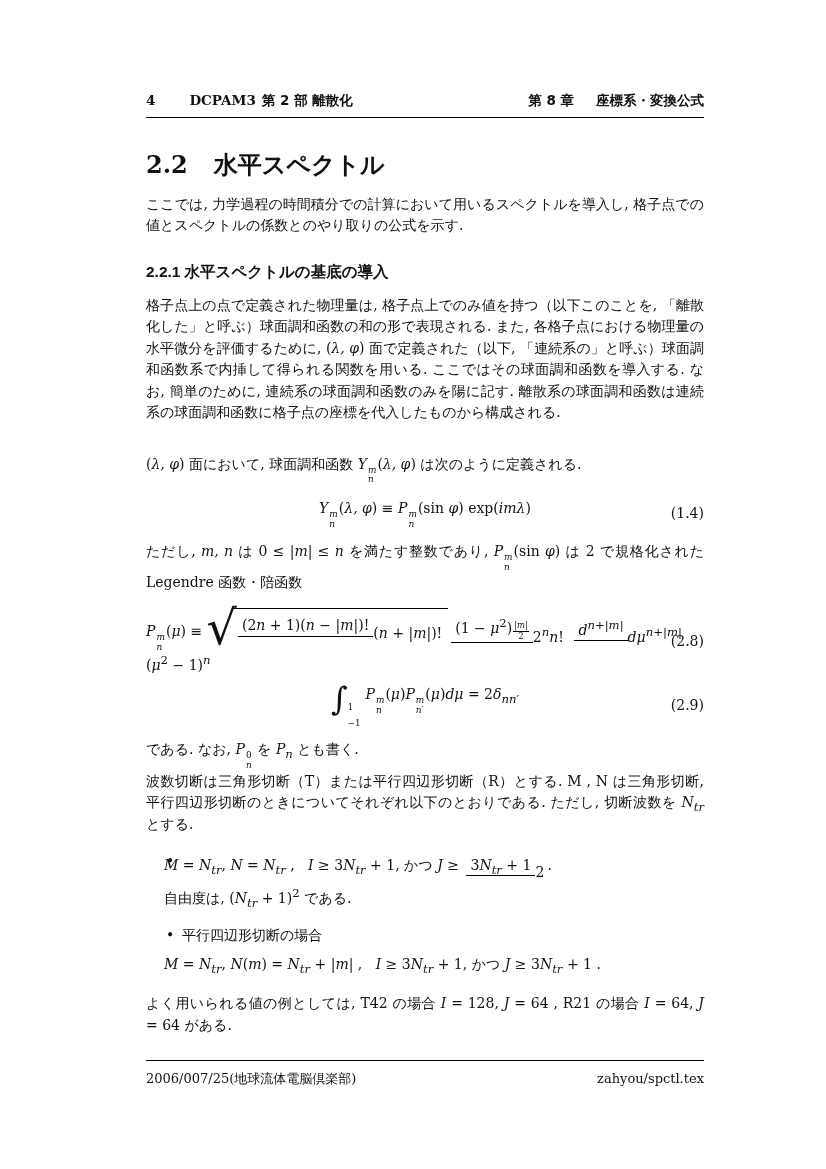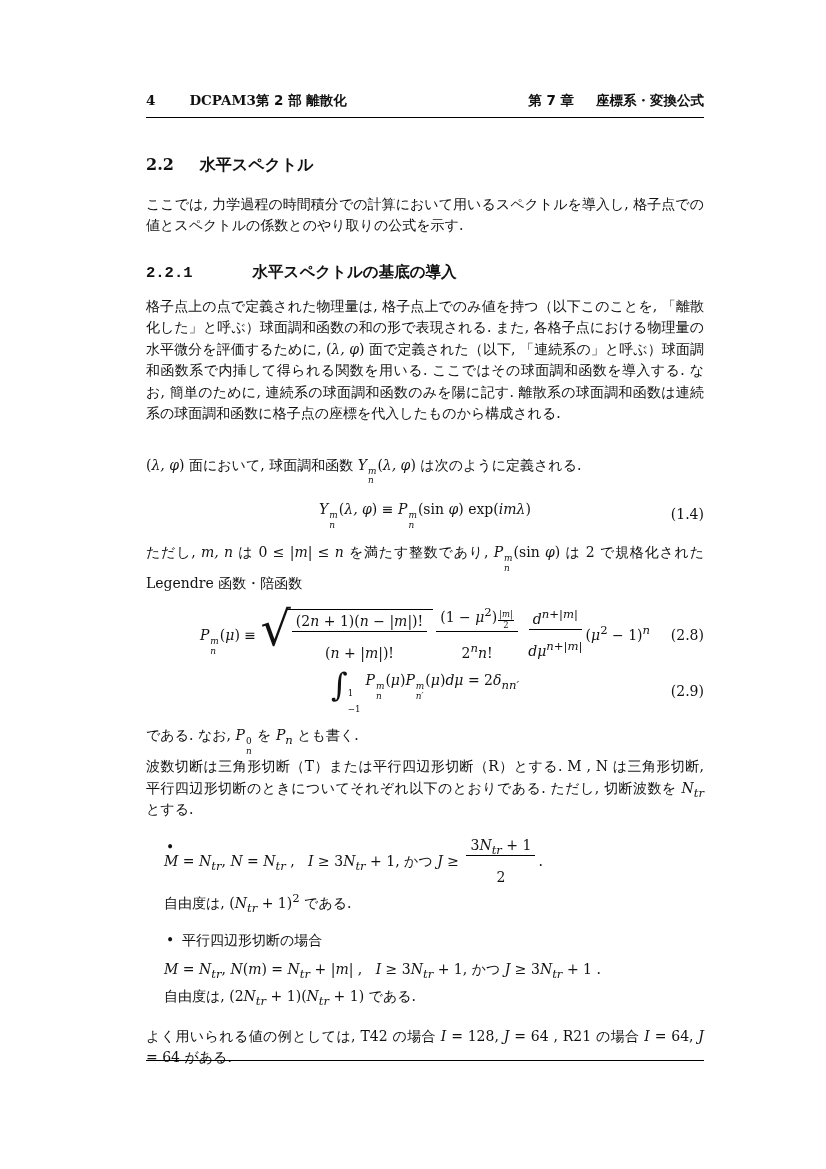--- a/index.html
+++ b/index.html
@@ -12,42 +12,42 @@
     padding:90px 122px 0 146px;
     color:#111;
     font-family:"DejaVu Serif","Liberation Serif",serif;
     font-size:14px;
     line-height:21.5px;
     overflow:hidden;
   }
   
   .hdr{display:flex;justify-content:space-between;align-items:baseline;font-weight:bold;font-size:13.5px;}
   .hdr .hl .num{margin-right:34px;}
-  .hdr .hl .part{font-family:"DejaVu Sans","Liberation Sans",sans-serif;}
+  .hdr .hl .part{font-family:"DejaVu Sans","Liberation Sans",sans-serif;margin-left:6px;}
   .hdr .hr2 span{font-family:"DejaVu Sans","Liberation Sans",sans-serif;}
   .hdr .hr2 .chap{margin-right:22px;}
   .hdr-rule{border:none;border-top:1px solid #000;margin:5px 0 0 0;}
   
-  h1{margin:34px 0 16px 0;font-size:16px;line-height:26px;font-weight:bold;}
+  h1{margin:34px 0 16px 0;font-size:24px;line-height:26px;font-weight:bold;}
   h1 .no{font-family:"DejaVu Serif","Liberation Serif",serif;margin-right:26px;}
   h1 .tt{font-family:"DejaVu Sans","Liberation Sans",sans-serif;}
   h2{margin:24px 0 12px 0;font-size:15.5px;line-height:21px;font-weight:bold;}
-  h2 .no{font-family:Liberation Mono, monospace;margin-right:12px;}
-  h2 .tt{font-family:"DejaVu Sans","Liberation Sans",sans-serif;margin-left:48px;}
+  h2 .no{font-family:Liberation Sans, sans-serif;margin-right:4px;}
+  h2 .tt{font-family:"DejaVu Sans","Liberation Sans",sans-serif;}
   p{margin:0;text-align:justify;}
   .sp-lead{margin-top:30px;}
   
   .eq{position:relative;display:flex;justify-content:center;align-items:center;}
   .eq .eq-no{position:absolute;right:0;top:50%;transform:translateY(-50%);}
   .eq27{margin:13px 0 11px 0;}
   .eq28{margin:14px 0 6px 0;min-height:54px;}
   .eq29{margin:2px 0 10px 0;min-height:46px;}
   
   .ss{display:inline-flex;flex-direction:column;align-items:flex-start;font-size:0.64em;line-height:1.08;vertical-align:-0.48em;margin:0 1px;}
-  .frac{display:inline-flex;flex-direction:column;align-items:center;vertical-align:middle;margin:0 3px;line-height:1.25;}
+  .frac{display:inline-flex;flex-direction:row;align-items:center;vertical-align:middle;margin:0 3px;line-height:1.25;}
   .frac .num{border-bottom:1px solid #000;padding:0 4px 1px 4px;}
   .frac .den{padding-top:13px;}
   .sqrt{display:inline-flex;align-items:flex-start;vertical-align:middle;}
   .sqrt .sign{font-size:3.4em;line-height:1;font-weight:200;transform:translateY(-4px);}
   .sqrt .body{border-top:1.4px solid #000;margin-left:-4px;padding:3px 3px 0 2px;}
   .sfrac{display:inline-flex;flex-direction:column;align-items:center;font-size:0.6em;line-height:1.15;vertical-align:0.6em;margin-left:1px;}
   .sfrac .n{border-bottom:1px solid #000;padding:0 1px;}
   .bigint{font-size:2.3em;line-height:0.9;vertical-align:-0.35em;}
   .intlims{display:inline-flex;flex-direction:column;justify-content:space-between;height:2.9em;font-size:0.62em;line-height:1;vertical-align:-1.3em;margin:0 5px 0 0;}
   sup,sub{line-height:0;}
@@ -67,21 +67,21 @@
 </head>
 <body>
 
 <div class="page">
 
   <div class="hdr">
     <div class="hl">
       <span class="num">4</span><span>DCPAM3</span><span class="part">第 2 部 離散化</span>
     </div>
     <div class="hr2">
-      <span class="chap">第 7 章</span><span>座標系・変換公式</span>
+      <span class="chap">第 8 章</span><span>座標系・変換公式</span>
     </div>
   </div>
   <hr class="hdr-rule">
 
   <h1>
     <span class="no">2.2</span><span class="tt">水平スペクトル</span>
   </h1>
 
   <p>ここでは, 力学過程の時間積分での計算において用いるスペクトルを導入し, 格子点での値とスペクトルの係数とのやり取りの公式を示す.</p>
 
@@ -161,23 +161,26 @@
     <li>
       <div class="li-math"><i>M</i> = <i>N<sub>tr</sub></i>,  <i>N</i> = <i>N<sub>tr</sub></i> ,&nbsp;&nbsp; <i>I</i> ≥ 3<i>N<sub>tr</sub></i> + 1, かつ <i>J</i> ≥ <span class="frac">
             <span class="num">3<i>N<sub>tr</sub></i> + 1</span>
             <span class="den">2</span>
           </span>.</div>
       <div class="li-dof">自由度は, (<i>N<sub>tr</sub></i> + 1)<sup>2</sup> である.</div>
     </li>
     <li>
       <div class="li-label">平行四辺形切断の場合</div>
       <div class="li-math"><i>M</i> = <i>N<sub>tr</sub></i>,  <i>N</i>(<i>m</i>) = <i>N<sub>tr</sub></i> + |<i>m</i>| ,&nbsp;&nbsp; <i>I</i> ≥ 3<i>N<sub>tr</sub></i> + 1, かつ <i>J</i> ≥ 3<i>N<sub>tr</sub></i> + 1 .</div>
-      <div class="li-dof">自由度は, (2<i>N<sub>tr</sub></i> + 1)(<i>N<sub>tr</sub></i> + 1) である.</div>
     </li>
   </ul>
 
   <p class="sp-example">よく用いられる値の例としては, T42 の場合 <i>I</i> = 128, <i>J</i> = 64 , R21 の場合 <i>I</i> = 64, <i>J</i> = 64 がある.</p>
 
   <div class="ftr">
     <hr class="ftr-rule">
+    <div class="ftr-row">
+      <span>2006/007/25(地球流体電脳倶楽部)</span>
+      <span>zahyou/spctl.tex</span>
+    </div>
   </div>
 
 </div>
 
 </body></html>

